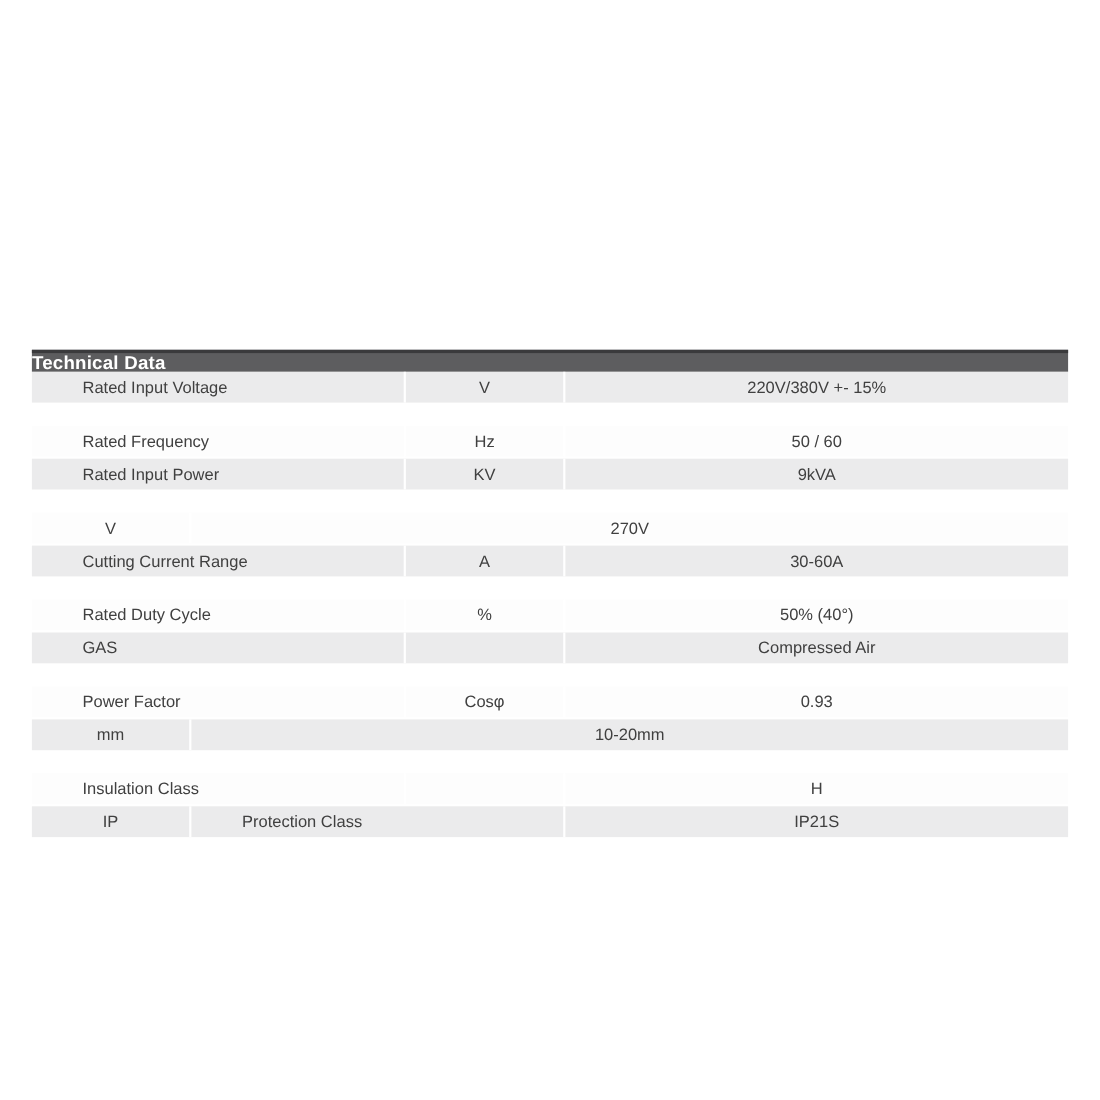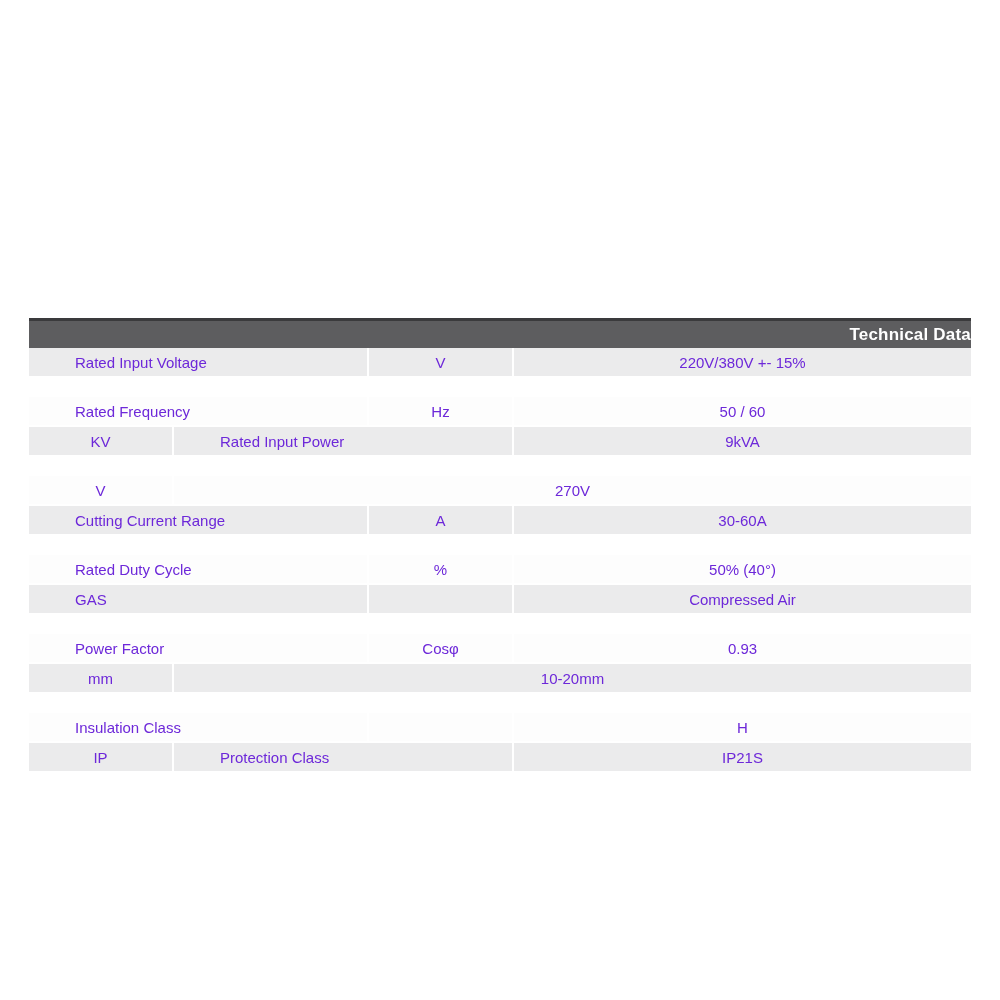--- a/index.html
+++ b/index.html
@@ -18,36 +18,36 @@
     background: #ffffff;
   }
   .spec-table {
     position: absolute;
     left: 29px;
     top: 318px;
     width: 942px;
   }
   .spec-header {
     box-sizing: border-box;
-    height: 30px;
+    height: 20px;
     background: #5d5d5f;
     border-top: 3px solid #3a3a3c;
     color: #ffffff;
     font-size: 17px;
     font-weight: bold;
     display: flex;
     align-items: center;
-    justify-content: flex-end;
+    justify-content: flex-start;
     letter-spacing: 0.2px;
   }
   .spec-row {
     display: flex;
     height: 28px;
     margin-bottom: 2px;
-    color: #6d28d9;
+    color: #404040;
     font-size: 15px;
   }
   .spec-row.gray  { background: #ebebec; }
   .spec-row.white { background: #fdfdfd; margin-top: 21px; }
   .cell {
     box-sizing: border-box;
     display: flex;
     align-items: center;
   }
   .cell.label {
@@ -82,22 +82,22 @@
       <div class="cell value">220V/380V +- 15%</div>
     </div>
 
     <div class="spec-row white">
       <div class="cell label">Rated Frequency</div>
       <div class="cell unit">Hz</div>
       <div class="cell value">50 / 60</div>
     </div>
 
     <div class="spec-row gray">
+      <div class="cell label">Rated Input Power</div>
       <div class="cell unit">KV</div>
-      <div class="cell label">Rated Input Power</div>
       <div class="cell value">9kVA</div>
     </div>
 
     <div class="spec-row white">
       <div class="cell unit">V</div>
       <div class="cell value">270V</div>
     </div>
 
     <div class="spec-row gray">
       <div class="cell label">Cutting Current Range</div>

